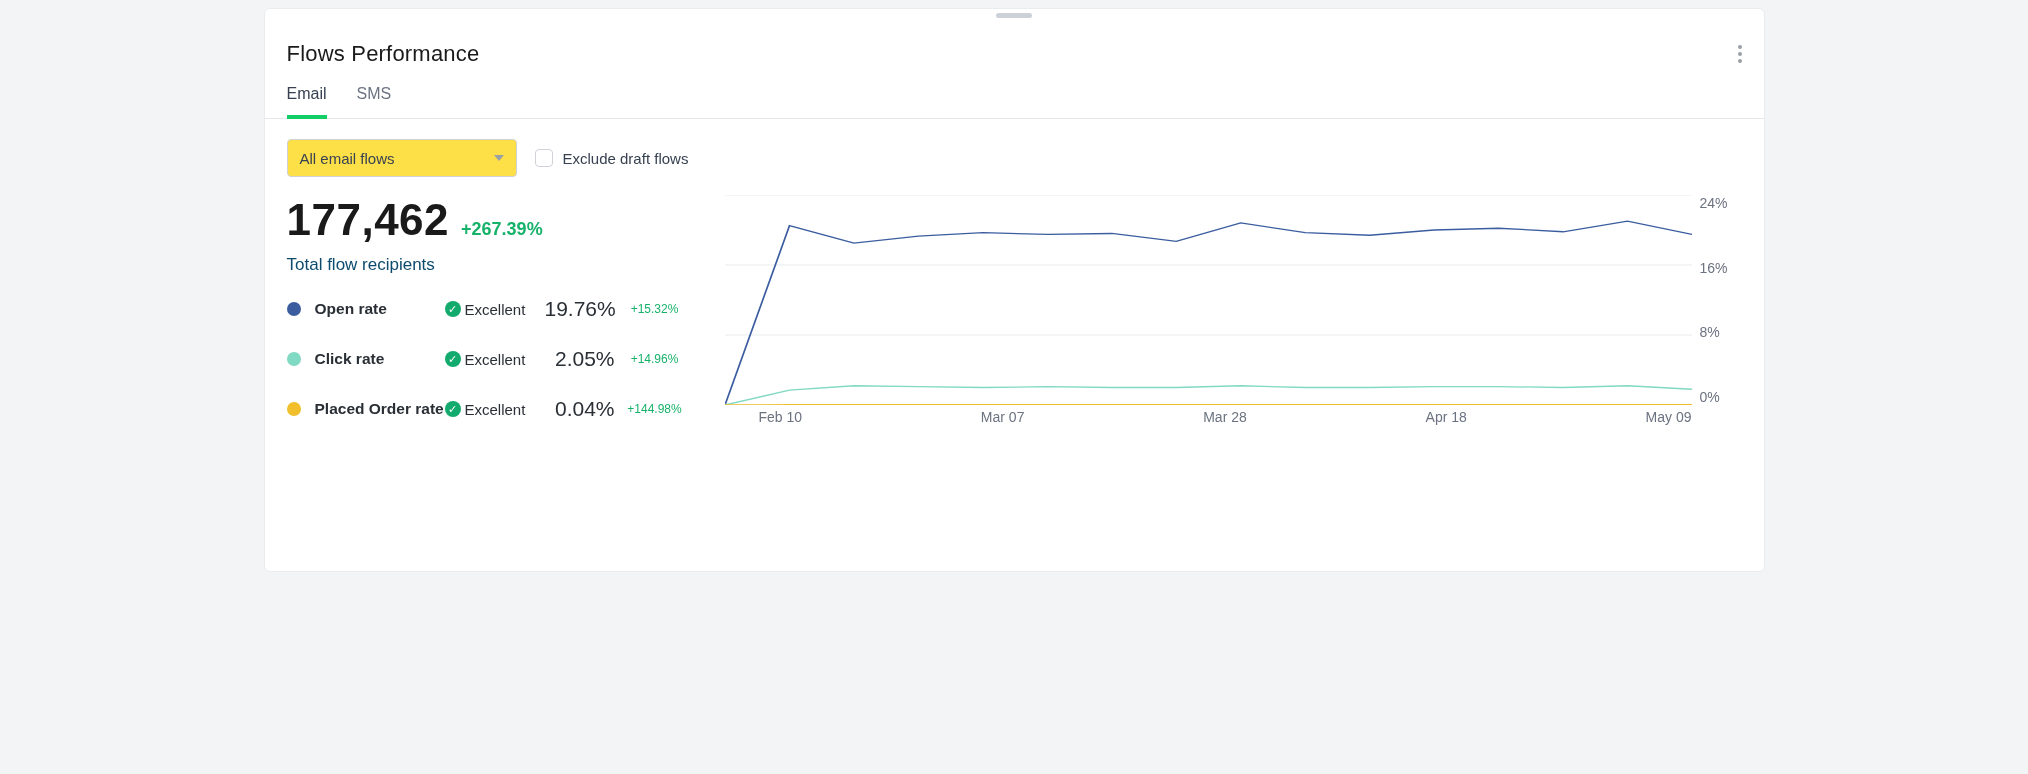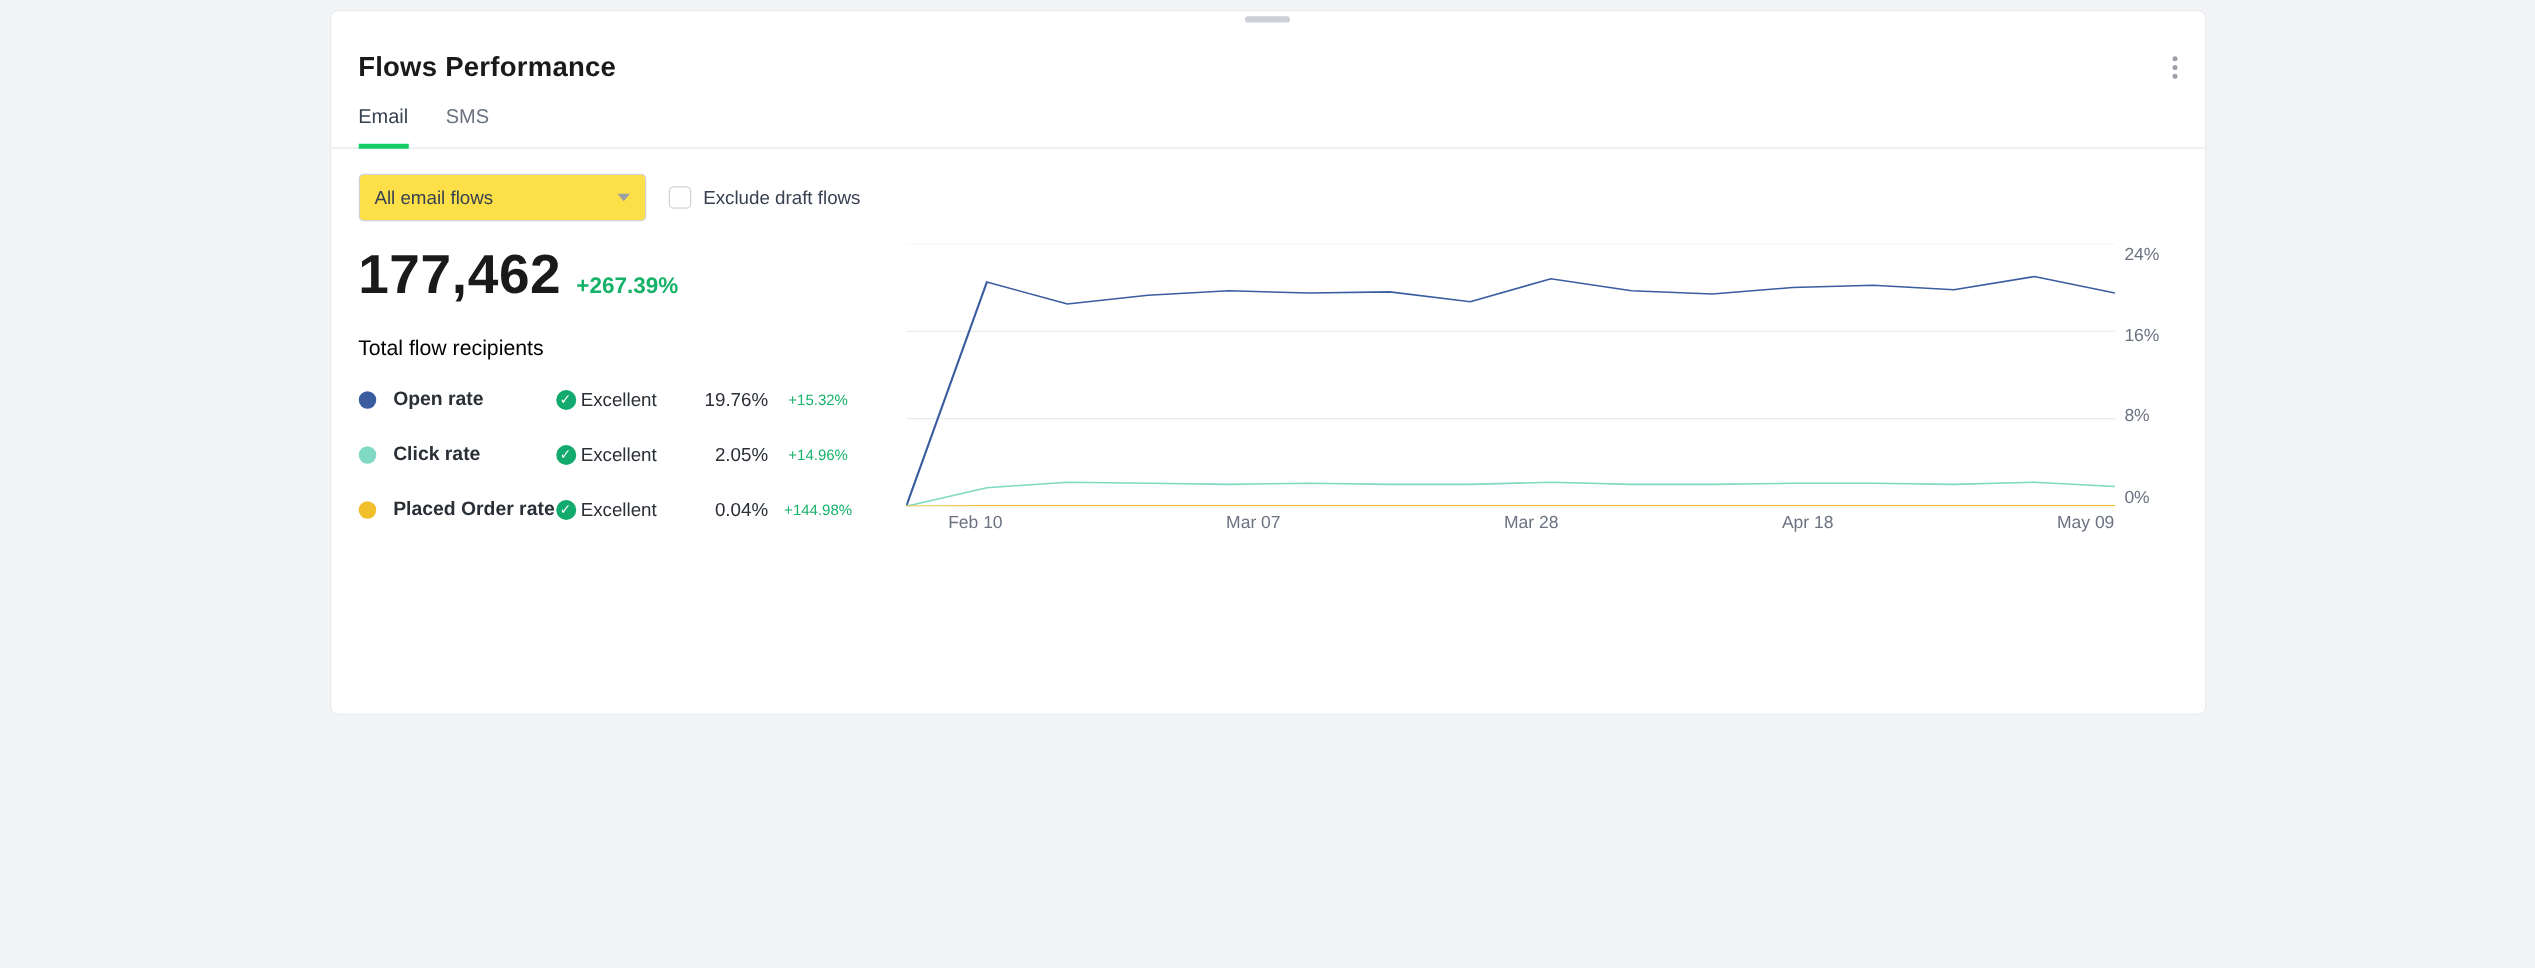--- a/index.html
+++ b/index.html
@@ -13,43 +13,43 @@
     --tab-active:#13ce66;
     --blue:#3b5da0;
     --teal:#80d9c3;
     --yellow:#f0bf2b;
   }
   *{box-sizing:border-box}
   body{margin:0;background:#f3f4f6;font-family:-apple-system,BlinkMacSystemFont,"Segoe UI","Helvetica Neue",Arial,sans-serif;color:var(--text);}
   .canvas{width:1521px;height:580px;margin:0 auto;padding:8px 10px;}
   .card{background:#fff;border:1px solid var(--card-border);border-radius:6px;height:100%;position:relative;padding:0 22px 24px 22px;}
   .drag-handle{position:absolute;top:4px;left:50%;transform:translateX(-50%);width:36px;height:5px;border-radius:3px;background:#cbd1d6}
-  .title{font-size:22px;font-weight:700;letter-spacing:.2px;margin:32px 0 18px 0}
+  .title{font-size:22px;font-weight:400;letter-spacing:.2px;margin:32px 0 18px 0}
   .tabs{display:flex;gap:30px;border-bottom:1px solid var(--border);margin:0 -22px;padding:0 22px}
   .tab{padding:0 0 12px 0;font-size:16px;color:var(--muted);cursor:pointer}
   .tab.active{color:#374151;border-bottom:4px solid var(--tab-active);margin-bottom:-1px}
   .controls{display:flex;align-items:center;gap:18px;margin-top:20px}
   .select{display:flex;align-items:center;justify-content:space-between;border:1px solid #cfd3d8;border-radius:4px;height:38px;padding:0 12px;min-width:230px;font-size:15px;color:#374151;background:#fde047;cursor:pointer}
   .caret{width:0;height:0;border-left:5px solid transparent;border-right:5px solid transparent;border-top:6px solid #9aa0a6;margin-left:10px}
   .check-wrap{display:flex;align-items:center;gap:10px}
   .checkbox{width:18px;height:18px;border:1px solid #cfd3d8;border-radius:4px;background:#fff}
   .check-label{color:#374151;font-size:15px}
   .body{display:flex;gap:30px;margin-top:18px}
   .left{flex:0 0 405px}
   .big{display:flex;align-items:baseline;gap:12px}
   .big-num{font-size:44px;font-weight:700;letter-spacing:.5px}
   .big-delta{color:var(--delta-green);font-size:18px;font-weight:600}
-  .big-label{margin-top:24px;font-size:17px;color:#000000}
+  .big-label{margin-top:10px;font-size:17px;color:#0c4a6e}
   .metrics{margin-top:22px;display:flex;flex-direction:column;gap:26px}
   .metric{display:grid;grid-template-columns:28px 130px 100px 70px 80px;align-items:center;gap:0}
   .dot{width:14px;height:14px;border-radius:50%}
   .m-name{font-size:15.5px;color:#2a2f36;font-weight:600}
   .excellent{display:inline-flex;align-items:center;gap:4px;color:#2a2f36;font-size:15px}
   .check-circle{display:inline-flex;align-items:center;justify-content:center;width:16px;height:16px;border-radius:50%;background:var(--accent-green);color:#fff;font-size:11px;line-height:1}
-  .m-val{text-align:right;font-size:15px;color:#2a2f36}
+  .m-val{text-align:right;font-size:21px;color:#2a2f36}
   .m-delta{text-align:center;font-size:12px;color:var(--delta-green);font-weight:400}
   .chart-wrap{flex:1;display:flex;flex-direction:column}
   .chart-area{display:flex;height:210px;width:100%}
   svg.chart{flex:1;height:100%}
   .yaxis{display:flex;flex-direction:column;justify-content:space-between;align-items:flex-start;width:50px;height:100%;padding-left:8px;color:var(--muted);font-size:14px}
   .xaxis{display:flex;margin-top:4px}
   .xaxis-inner{flex:1;display:flex;justify-content:space-between;color:var(--muted);font-size:14px;padding-left:34px;padding-right:0}
   .xaxis-spacer{width:50px}
   .grid line{stroke:var(--grid);stroke-width:1}
   .series{fill:none;stroke-width:1.8}

